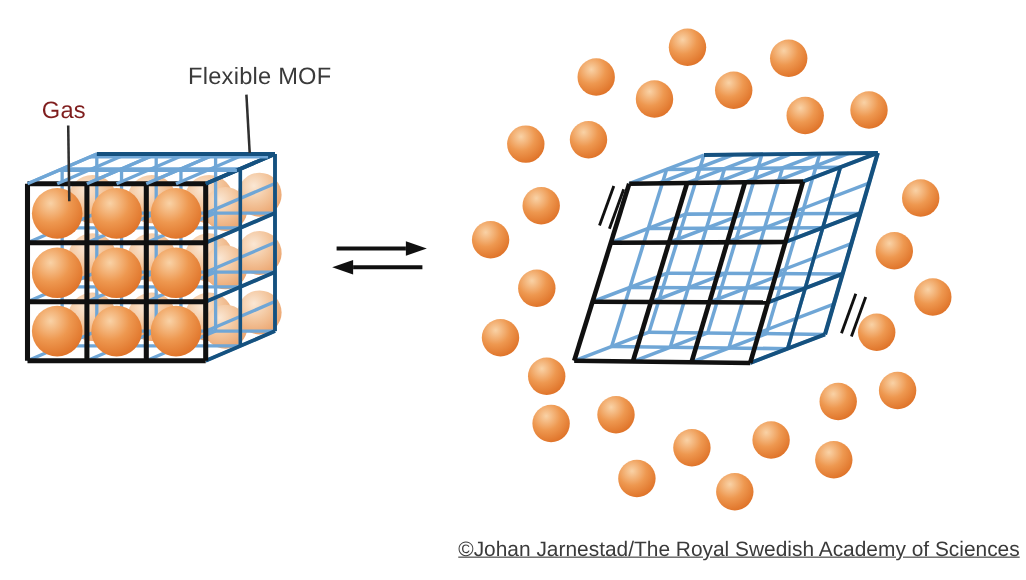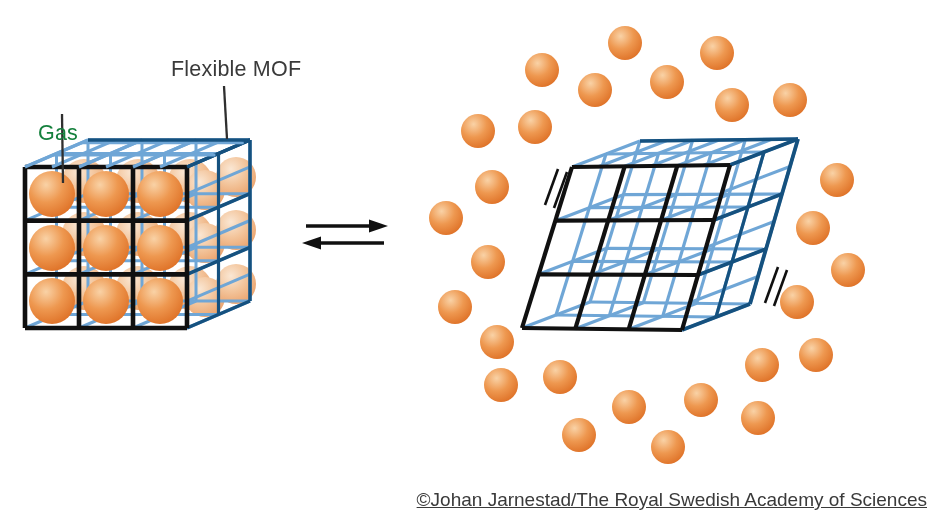--- a/index.html
+++ b/index.html
@@ -235,16 +235,16 @@
         <circle cx="758" cy="418" r="17" fill="url(#gradGas)"></circle>
         <circle cx="579" cy="435" r="17" fill="url(#gradGas)"></circle>
         <circle cx="668" cy="447" r="17" fill="url(#gradGas)"></circle>
       </g>
     <g id="g-pointers">
         <line x1="62" y1="114" x2="63" y2="183" stroke="#2F2F2F" stroke-width="2.3"></line>
         <line x1="224" y1="86" x2="227" y2="139" stroke="#2F2F2F" stroke-width="2.3"></line>
       </g>
   </svg>
 
-  <div class="label" id="gas-label" style="color: #15803d; margin-top: 33px;">Gas</div>
+  <div class="label" id="gas-label" style="color: #7f1d1d;">Gas</div>
   <div class="label" id="mof-label" style="color: rgb(58, 58, 58);">Flexible MOF</div>
   <div class="credit" style="color: rgb(58, 58, 58); text-decoration: underline;">©Johan Jarnestad/The Royal Swedish Academy of Sciences</div>
 </div>
 
 </body></html>

